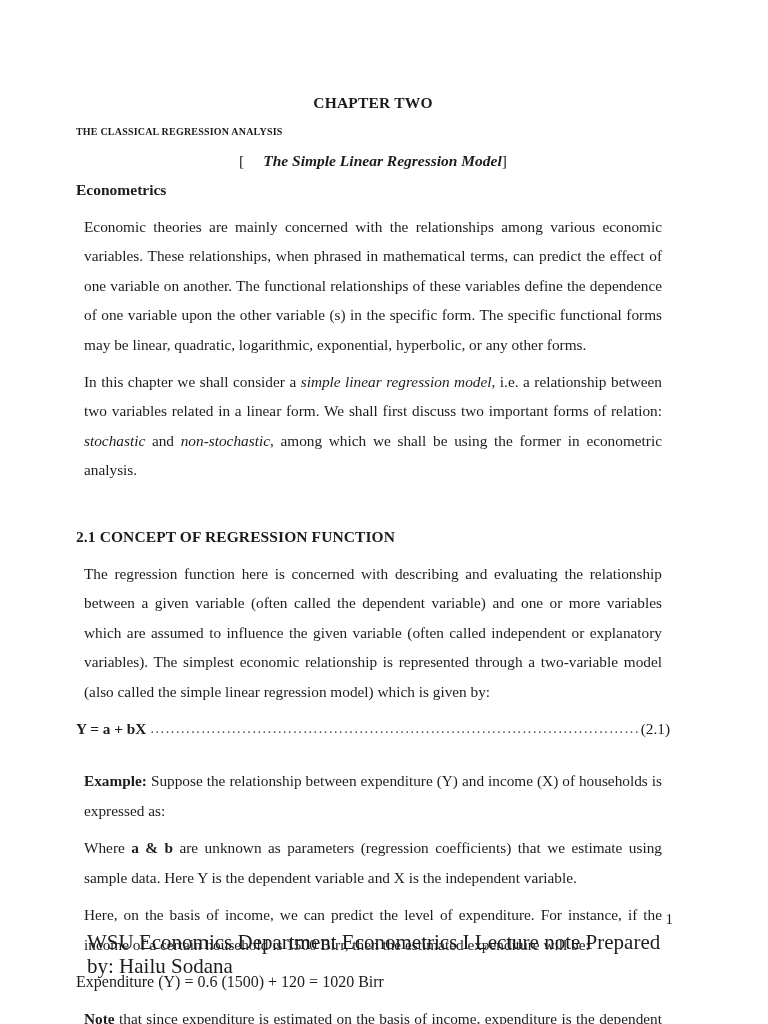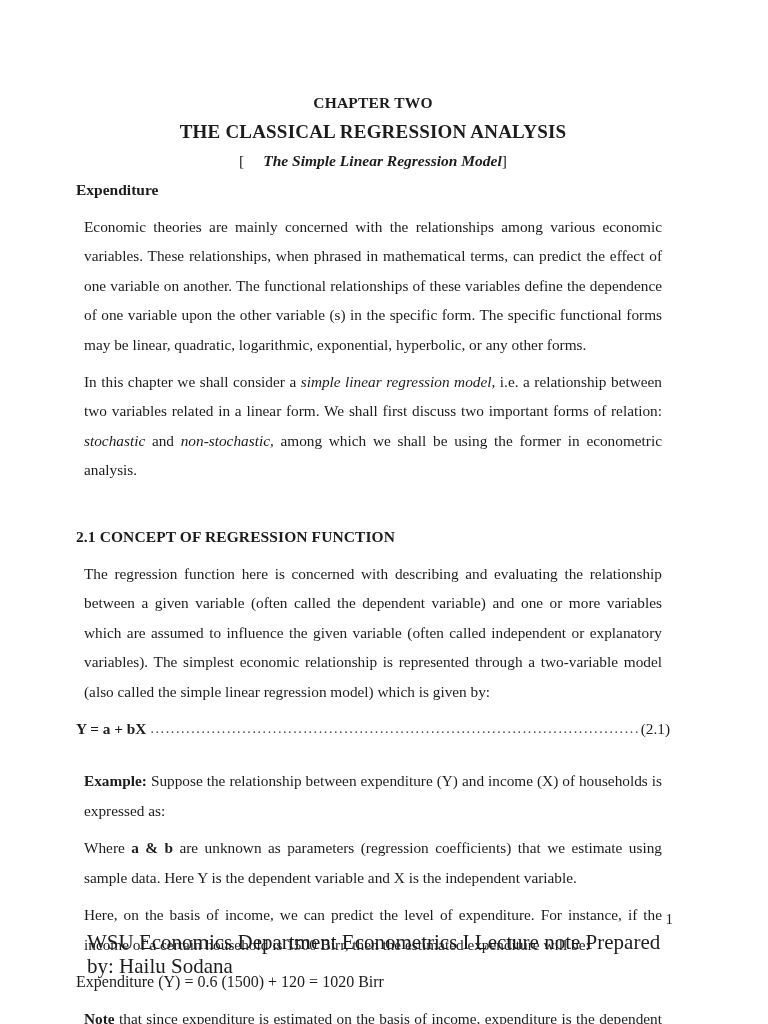--- a/index.html
+++ b/index.html
@@ -28,23 +28,22 @@
     padding-top: 88px;
   }
   .doc-title {
     text-align: center;
     font-weight: bold;
     font-size: 15.5px;
     line-height: 29px;
     letter-spacing: 0.2px;
   }
   .doc-subtitle {
-    text-align: center;
     font-weight: bold;
-    font-size: 19px;
+    font-size: 10px;
     line-height: 29px;
     letter-spacing: 0.2px;
   }
   .doc-bracketed {
     text-align: center;
     font-size: 15.5px;
     line-height: 29px;
   }
   .doc-bracketed i {
     font-weight: bold;
@@ -147,21 +146,21 @@
 <body>
 
 <div class="page">
 
   <div class="title-block">
     <div class="doc-title">CHAPTER TWO</div>
     <div class="doc-subtitle">THE CLASSICAL REGRESSION ANALYSIS</div>
     <div class="doc-bracketed"><span>[</span><i>The Simple Linear Regression Model</i><span>]</span></div>
   </div>
 
-  <div class="heading">Expenditure</div>
+  <div class="heading">Econometrics</div>
 
   <p class="body">Economic theories are mainly concerned with the relationships among various economic variables. These relationships, when phrased in mathematical terms, can predict the effect of one variable on another.  The functional relationships of these variables define the dependence of one variable upon the other variable (s) in the specific form.  The specific functional forms may be linear, quadratic, logarithmic, exponential, hyperbolic, or any other forms.</p>
 
   <p class="body"><span>In this chapter we shall consider a </span><i>simple linear regression model</i><span>, i.e. a relationship between two variables related in a linear form. We shall first discuss two important forms of relation: </span><i>stochastic</i><span> and </span><i>non-stochastic,</i><span> among which we shall be using the former in econometric analysis.</span></p>
 
   <div class="spacer-line"></div>
 
   <div class="heading-section">2.1 CONCEPT OF REGRESSION FUNCTION</div>
 
   <p class="body">The regression function here is concerned with describing and evaluating the relationship between a given variable (often called the dependent variable) and one or more variables which are assumed to influence the given variable (often called independent or explanatory variables). The simplest economic relationship is represented through a two-variable model (also called the simple linear regression model) which is given by:</p>

